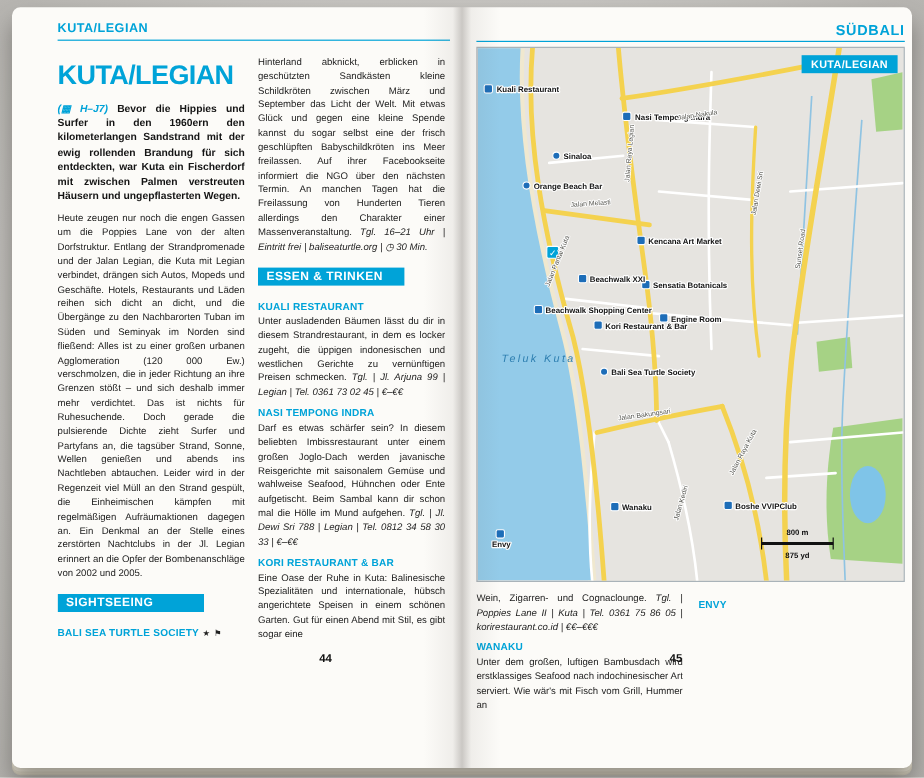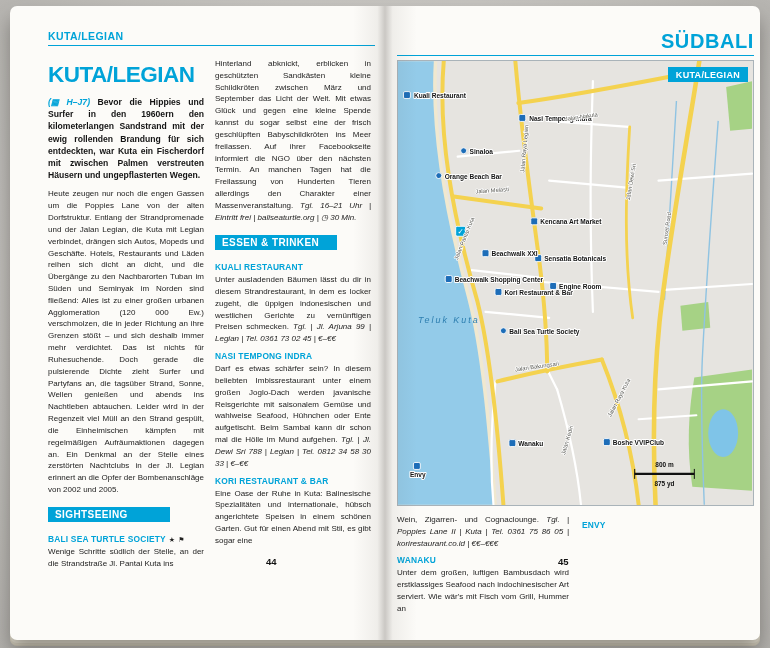--- a/index.html
+++ b/index.html
@@ -11,30 +11,30 @@
   .book{
     position:absolute;left:10px;top:6px;width:750px;height:634px;
     background:#fcfbf8;border-radius:7px;
     box-shadow:0 12px 20px rgba(50,48,45,.45), 0 3px 0 #e8e3d4, 0 5px 0 #d9d3c2, 0 6px 0 #cfc9b8;
   }
   .spine{
     position:absolute;left:50%;top:0;bottom:0;width:64px;transform:translateX(-50%);
     background:linear-gradient(to right,rgba(90,80,70,0) 0%,rgba(90,80,70,.08) 38%,rgba(60,52,46,.26) 50%,rgba(90,80,70,.08) 62%,rgba(90,80,70,0) 100%);
     pointer-events:none;border-radius:0;
   }
-  .page{position:absolute;top:12px;height:584px;text-decoration:underline;}
+  .page{position:absolute;top:0;height:584px;text-decoration:underline;}
   .page-left{left:0;width:375px;}
   .page-right{left:375px;width:375px;}
   .pl-inner{position:absolute;left:38px;right:10px;top:12px;bottom:26px;}
   .pr-inner{position:absolute;left:12px;right:6px;top:12px;bottom:26px;}
   .kicker{
     color:var(--accent);font-weight:bold;font-size:10.5px;letter-spacing:.4px;
     border-bottom:1.5px solid var(--accent);padding-bottom:3px;
   }
-  .kicker-right{text-align:right;font-size:20px;letter-spacing:.6px;padding-bottom:2px;}
+  .kicker-right{text-align:right;font-size:12px;letter-spacing:.6px;padding-bottom:2px;}
   .cols{display:flex;gap:11px;margin-top:12px;height:552px;overflow:hidden;}
   .col{width:156px;overflow:hidden;}
   h1.title{
     color:var(--accent);font-size:22.5px;line-height:1.02;letter-spacing:-.5px;
     margin:6px 0 9px;font-weight:bold;
   }
   p{margin:0;}
   .intro{font-weight:bold;font-size:8.6px;line-height:1.42;text-align:justify;margin:0 0 7px;color:#141414;}
   .ref{color:var(--accent);font-style:italic;}
   .body{font-size:8px;line-height:1.48;text-align:justify;hyphens:auto;color:#1c1c1c;margin:0 0 2px;}
@@ -91,21 +91,20 @@
   <div class="page page-left">
     <div class="pl-inner">
       <div class="kicker">KUTA/LEGIAN</div>
       <div class="cols">
         <div class="col">
           <h1 class="title">KUTA/LEGIAN</h1>
           <p class="intro"><span class="ref">(▦ H–J7)</span> <span>Bevor die Hippies und Surfer in den 1960ern den kilometerlangen Sandstrand mit der ewig rollenden Brandung für sich entdeckten, war Kuta ein Fischerdorf mit zwischen Palmen verstreuten Häusern und ungepflasterten Wegen.</span></p>
           <p class="body">Heute zeugen nur noch die engen Gassen um die Poppies Lane von der alten Dorfstruktur. Entlang der Strandpromenade und der Jalan Legian, die Kuta mit Legian verbindet, drängen sich Autos, Mopeds und Geschäfte. Hotels, Restaurants und Läden reihen sich dicht an dicht, und die Übergänge zu den Nachbarorten Tuban im Süden und Seminyak im Norden sind fließend: Alles ist zu einer großen urbanen Agglomeration (120 000 Ew.) verschmolzen, die in jeder Richtung an ihre Grenzen stößt – und sich deshalb immer mehr verdichtet. Das ist nichts für Ruhesuchende. Doch gerade die pulsierende Dichte zieht Surfer und Partyfans an, die tagsüber Strand, Sonne, Wellen genießen und abends ins Nachtleben abtauchen. Leider wird in der Regenzeit viel Müll an den Strand gespült, die Einheimischen kämpfen mit regelmäßigen Aufräumaktionen dagegen an. Ein Denkmal an der Stelle eines zerstörten Nachtclubs in der Jl. Legian erinnert an die Opfer der Bombenanschläge von 2002 und 2005.</p>
           <div class="sec-header">SIGHTSEEING</div>
           <h3 class="poi"><span>BALI SEA TURTLE SOCIETY</span><span class="ic">★</span><span class="ic">⚑</span></h3>
-          <p class="body">Wenige Schritte südlich der Stelle, an der die Strandstraße Jl. Pantai Kuta ins</p>
         </div>
         <div class="col">
           <p class="body"><span>Hinterland abknickt, erblicken in geschützten Sandkästen kleine Schildkröten zwischen März und September das Licht der Welt. Mit etwas Glück und gegen eine kleine Spende kannst du sogar selbst eine der frisch geschlüpften Babyschildkröten ins Meer freilassen. Auf ihrer Facebookseite informiert die NGO über den nächsten Termin. An manchen Tagen hat die Freilassung von Hunderten Tieren allerdings den Charakter einer Massenveranstaltung.</span> <em class="det">Tgl. 16–21 Uhr | Eintritt frei | baliseaturtle.org | ◷ 30 Min.</em></p>
           <div class="sec-header">ESSEN &amp; TRINKEN</div>
           <div class="entry">
             <h3 class="poi">KUALI RESTAURANT</h3>
             <p class="body"><span>Unter ausladenden Bäumen lässt du dir in diesem Strandrestaurant, in dem es locker zugeht, die üppigen indonesischen und westlichen Gerichte zu vernünftigen Preisen schmecken.</span> <em class="det">Tgl. | Jl. Arjuna 99 | Legian | Tel. 0361 73 02 45 | €–€€</em></p>
           </div>
           <div class="entry">
             <h3 class="poi">NASI TEMPONG INDRA</h3>

